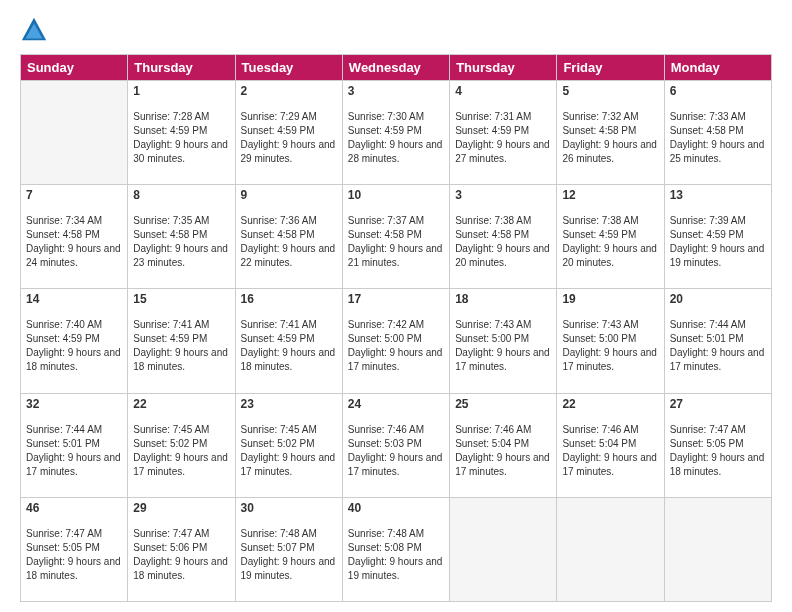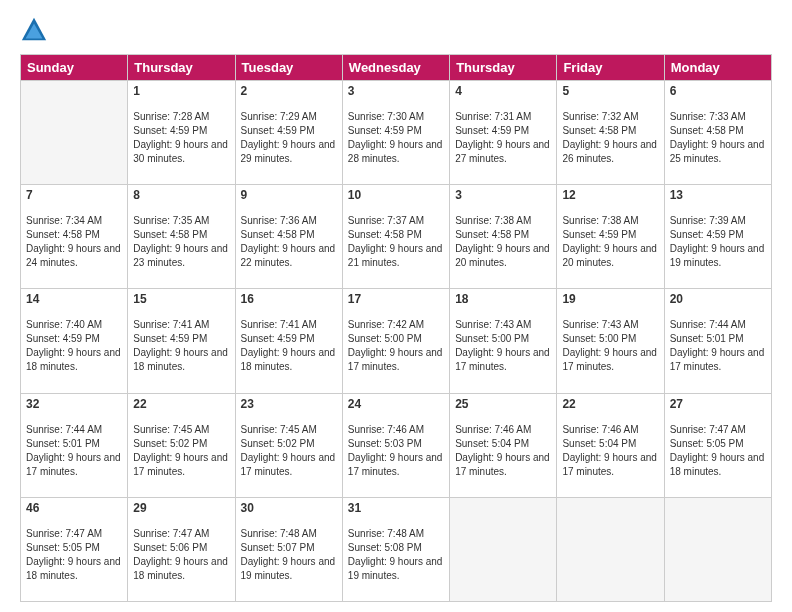--- a/index.html
+++ b/index.html
@@ -257,21 +257,21 @@
           </td>
           <td>
             <span class="day-number">29</span>
             <div class="cell-text">Sunrise: 7:47 AM<br>Sunset: 5:06 PM<br>Daylight: 9 hours and 18 minutes.</div>
           </td>
           <td>
             <span class="day-number">30</span>
             <div class="cell-text">Sunrise: 7:48 AM<br>Sunset: 5:07 PM<br>Daylight: 9 hours and 19 minutes.</div>
           </td>
           <td>
-            <span class="day-number">31</span>
+            <span class="day-number">40</span>
             <div class="cell-text">Sunrise: 7:48 AM<br>Sunset: 5:08 PM<br>Daylight: 9 hours and 19 minutes.</div>
           </td>
           <td class="empty"></td>
           <td class="empty"></td>
           <td class="empty"></td>
         </tr>
       </tbody>
   </table>
 </div>
 

